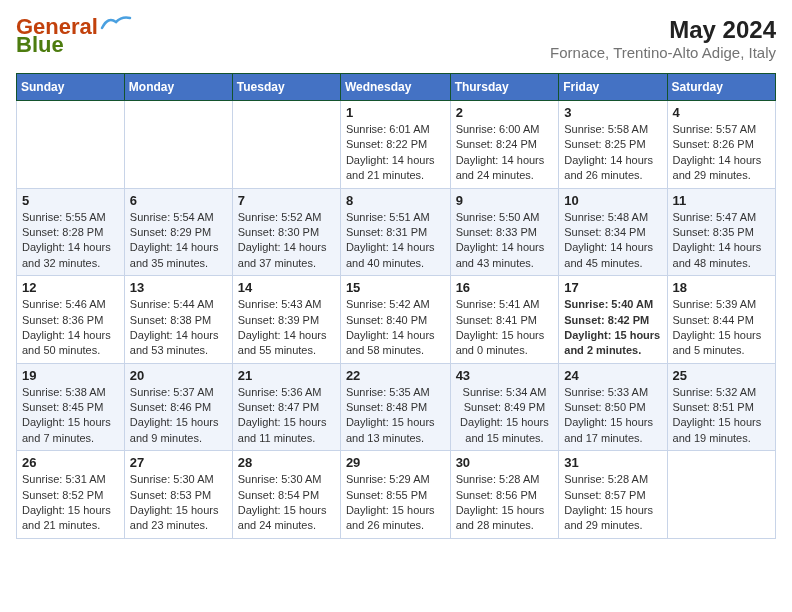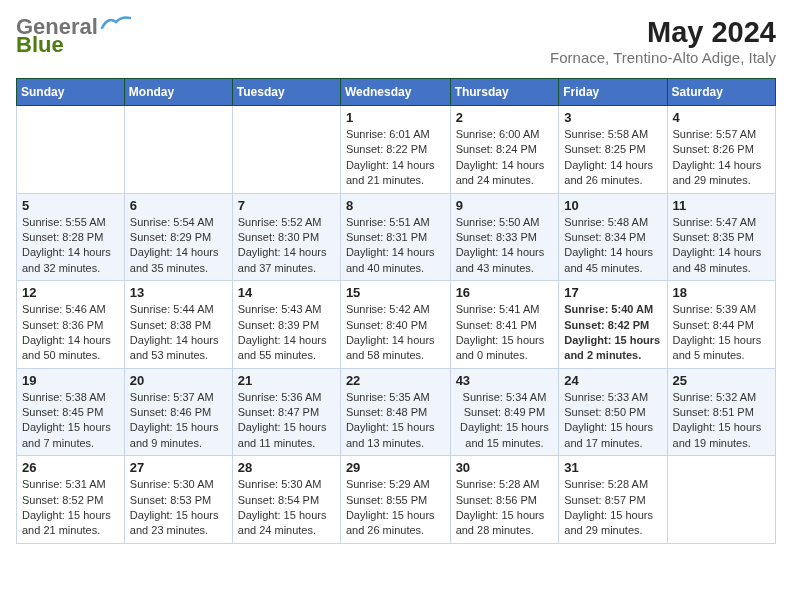--- a/index.html
+++ b/index.html
@@ -21,27 +21,27 @@
       flex-direction: column;
       align-items: flex-start;
     }
     .logo-text {
       font-size: 22px;
       font-weight: bold;
       color: #2060a0;
       line-height: 1;
     }
     .logo-text span {
-      color: #737373;
+      color: #c2410c;
     }
     .title-block {
       text-align: right;
     }
     .month-title {
-      font-size: 29px;
+      font-size: 24px;
       font-weight: bold;
       color: #222;
     }
     .location {
       font-size: 15px;
       color: #737373;
     }
     table {
       width: 100%;
       border-collapse: collapse;

